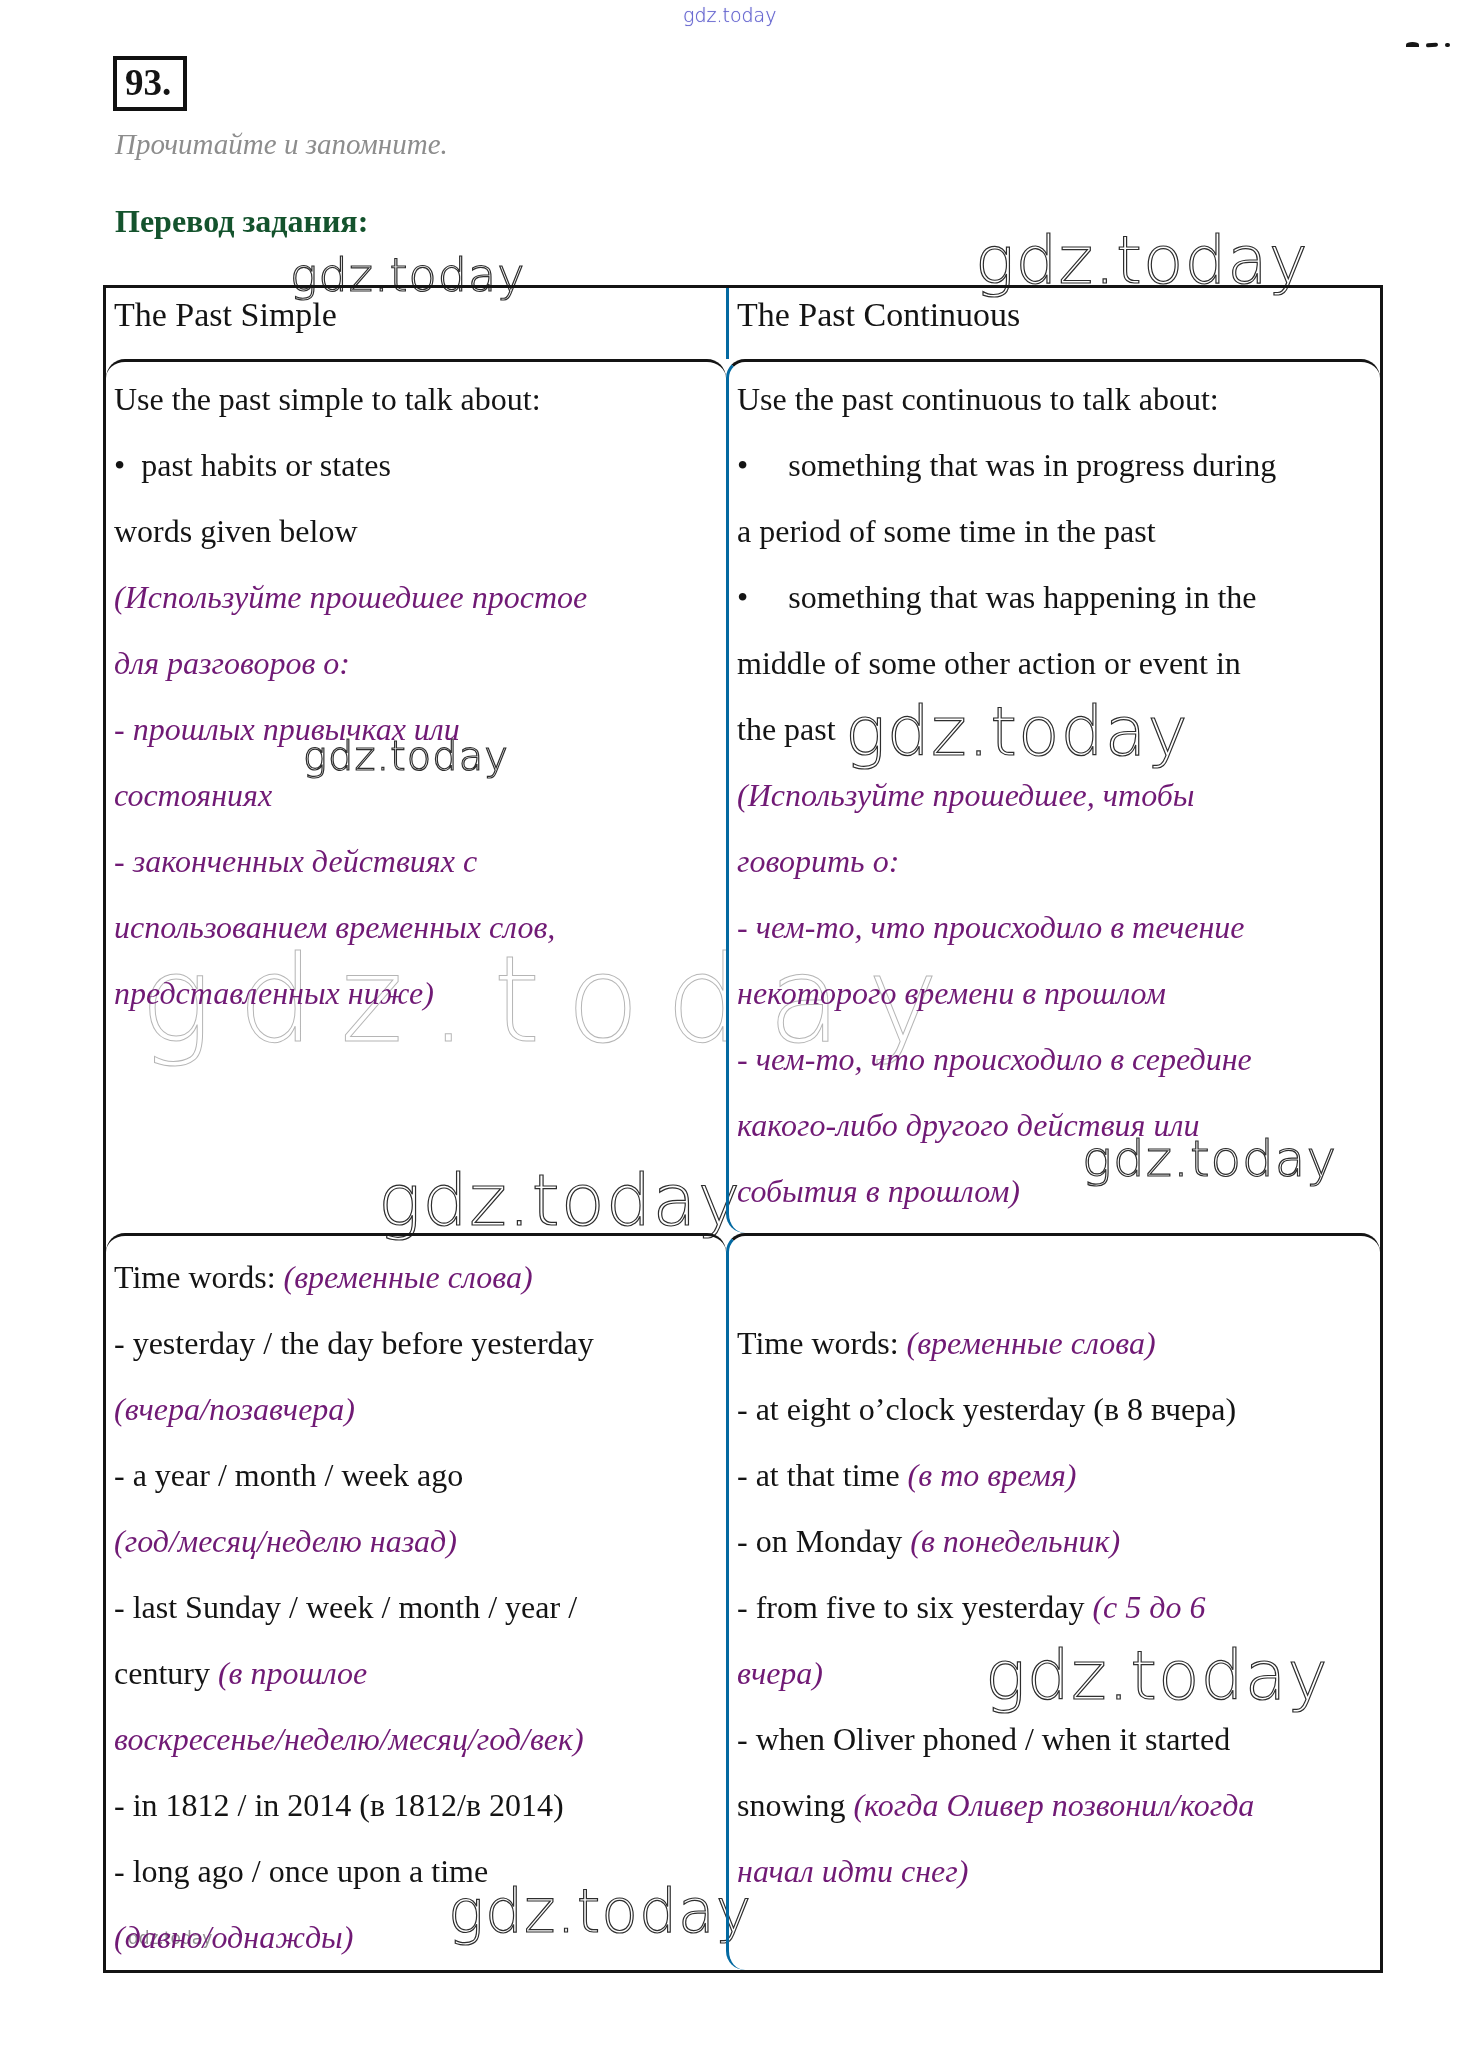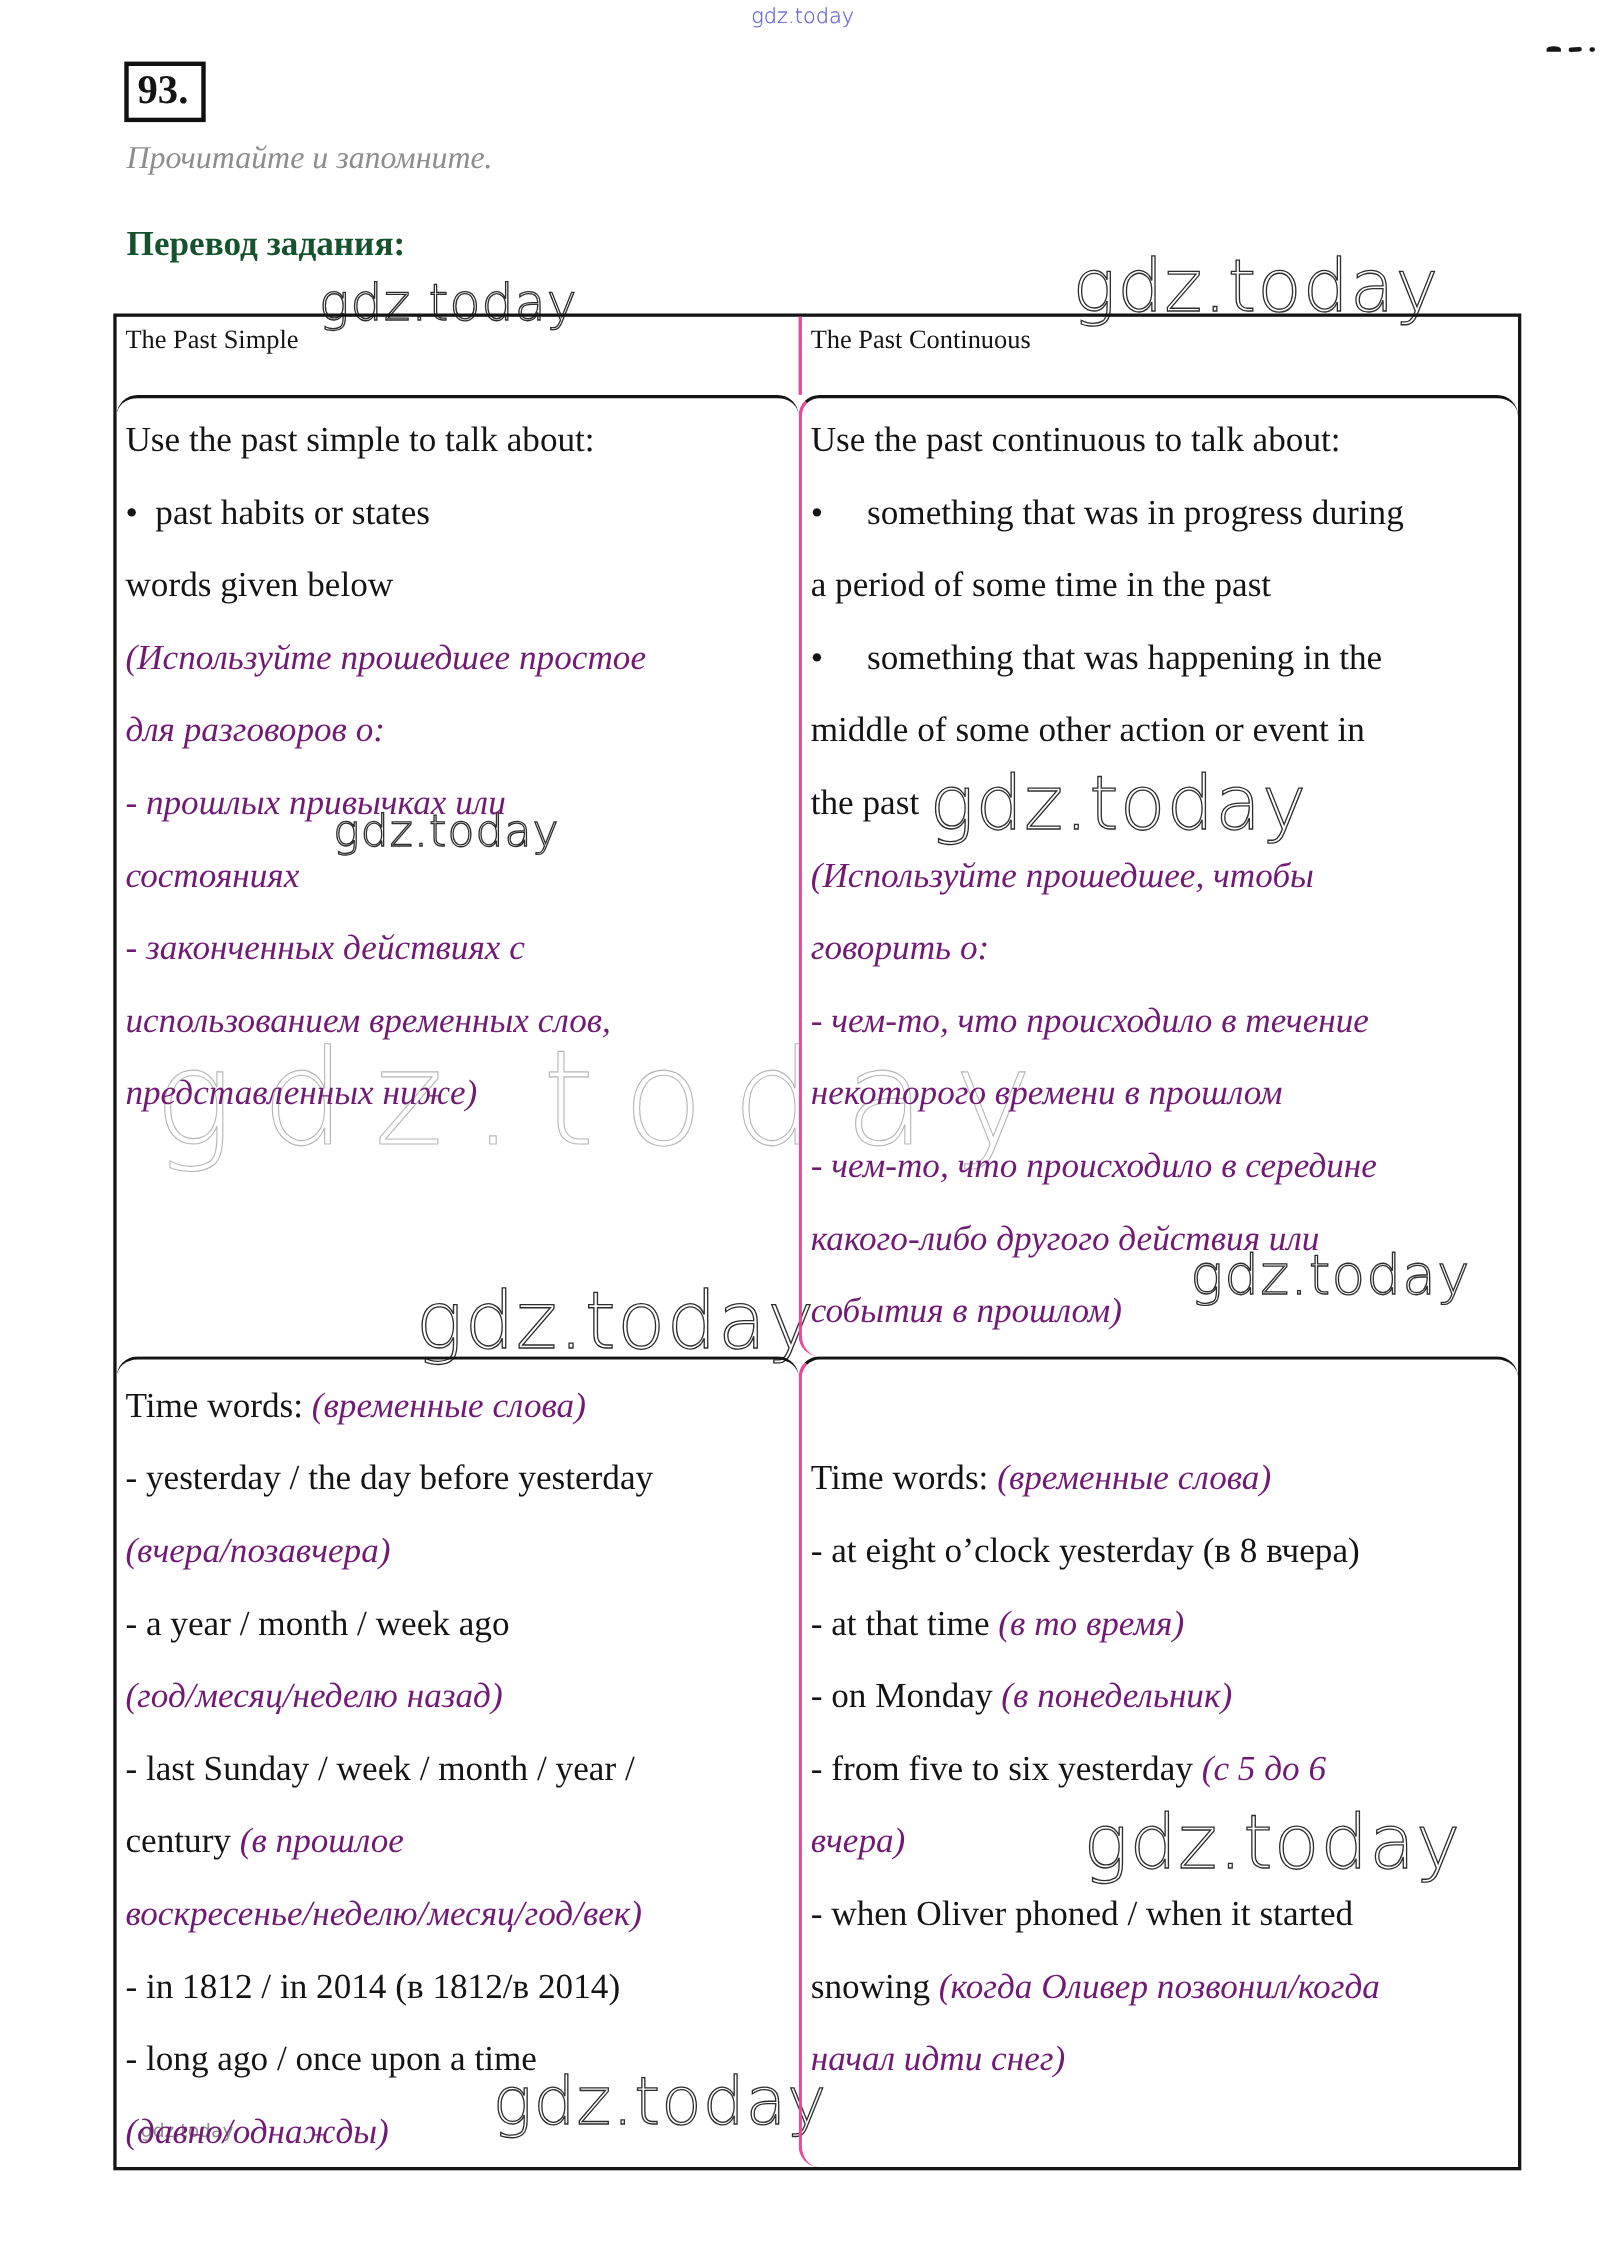--- a/index.html
+++ b/index.html
@@ -38,23 +38,23 @@
   .corner i{display:block;background:#161616;}
   .corner .m1{width:13px;height:5px;border-radius:50% 50% 0 0;}
   .corner .m2{width:12px;height:4px;border-radius:2px;transform:rotate(-4deg);}
   .corner .m3{width:5px;height:4px;border-radius:2px;}
 
   
   .tbl{position:absolute;left:103px;top:285px;width:1280px;height:1688px;
        box-sizing:border-box;border:3px solid #141414;
        display:grid;grid-template-columns:620px 1fr;grid-template-rows:71px 874px 1fr;}
   .cell{box-sizing:border-box;overflow:hidden;padding-left:8px;}
-  .cell.rightcol{border-left:3px solid #ec4899;}
+  .cell.rightcol{border-left:3px solid #0369a1;}
   .cell.body{border-top:3px solid #141414;border-radius:19px;}
-  .hdr{font-size:24px;padding-top:8px;}
+  .hdr{font-size:34px;padding-top:8px;}
   .line{height:66px;line-height:66px;white-space:pre;font-size:32px;}
   .en{color:#141414;}
   .ru{color:#701a75;font-style:italic;}
   .pad-row1{padding-top:4px;}
   .pad-l2{padding-top:8px;}
   .pad-r2{padding-top:74px;}
 </style>
 </head>
 <body>
 

